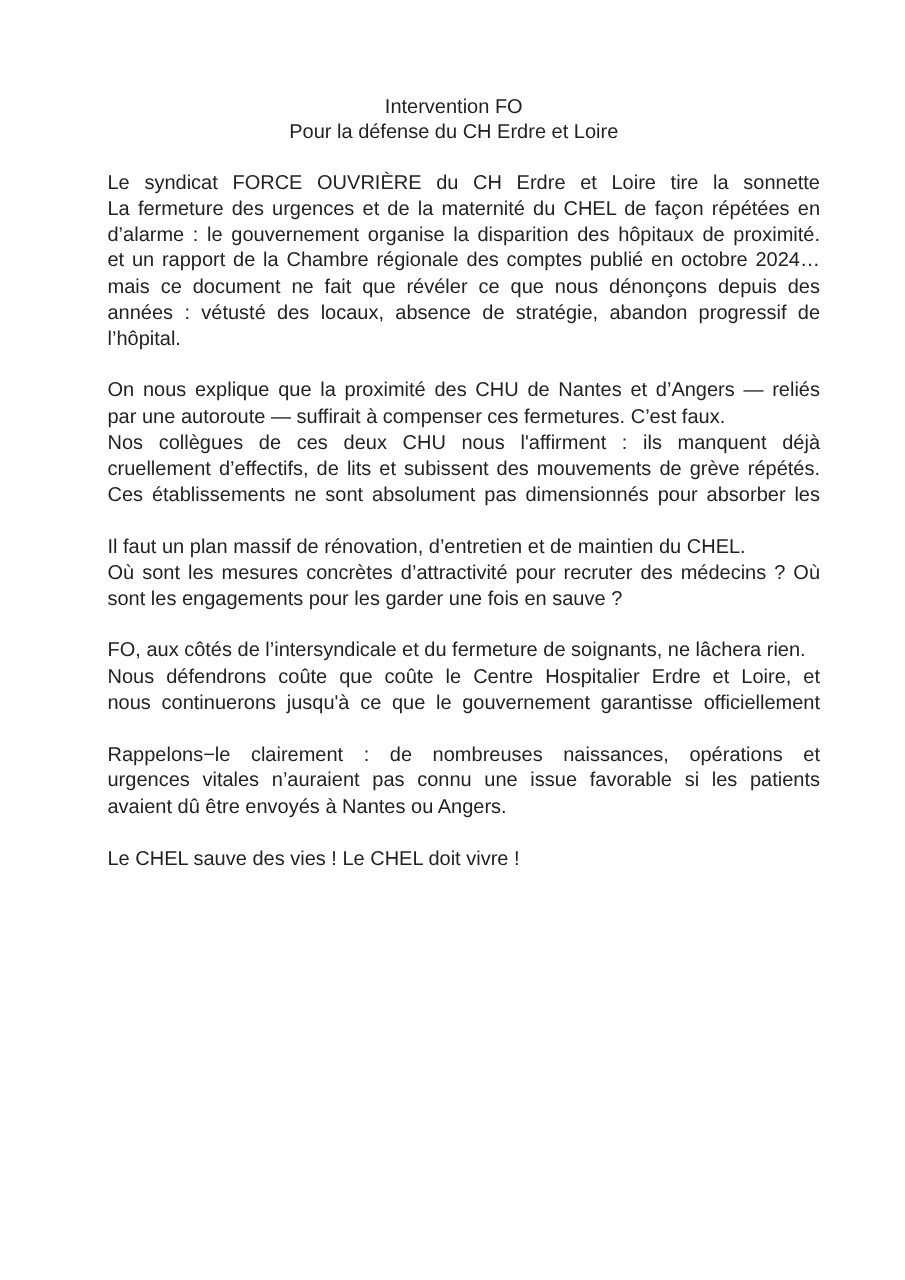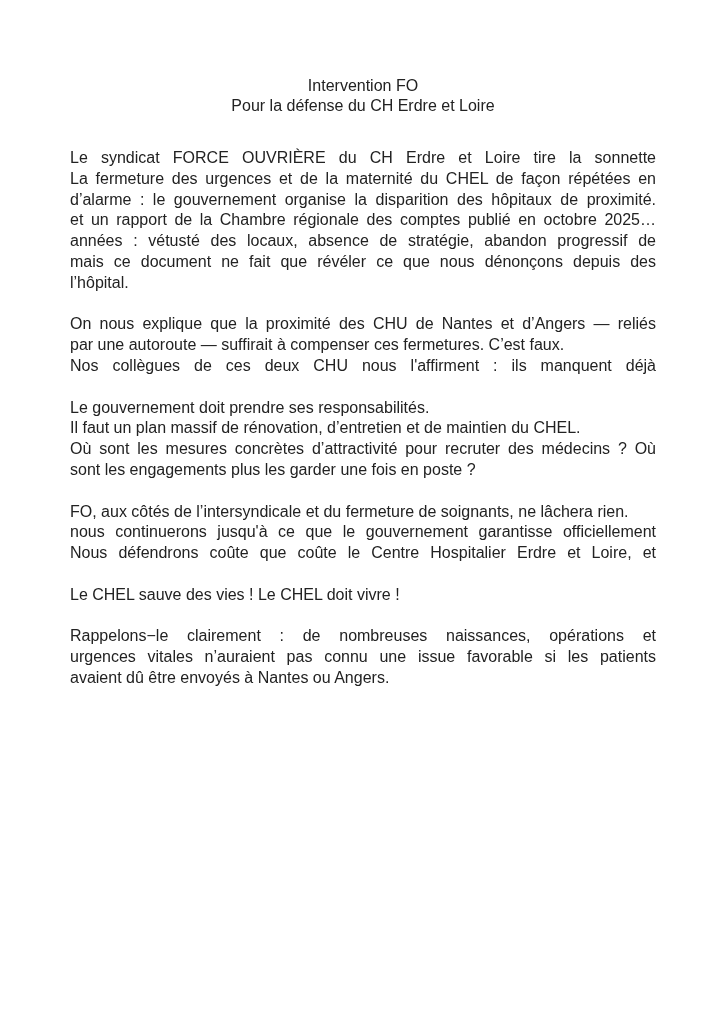--- a/index.html
+++ b/index.html
@@ -18,80 +18,82 @@
     .page {
       position: absolute;
       left: 70px;
       top: 76px;
       width: 586px;
     }
     .header {
       text-align: center;
       font-size: 16px;
       line-height: 20px;
-      margin-bottom: 32px;
+      margin-bottom: 21px;
     }
     .header div {
       white-space: nowrap;
     }
     .para {
       font-size: 16px;
       line-height: 20.8px;
       text-align: justify;
       margin: 0 0 20.8px 0;
     }
     .para .line {
       display: block;
       text-align: justify;
       text-align-last: justify;
+      margin-left: 16px;
     }
     .para .line.last {
       text-align-last: left;
     }
   </style>
 </head>
 <body>
 
 <div class="page">
   <div class="header">
     <div>Intervention FO</div>
     <div>Pour la défense du CH Erdre et Loire</div>
   </div>
 
   <div class="para">
     <span class="line">Le syndicat FORCE OUVRIÈRE du CH Erdre et Loire tire la sonnette</span>
     <span class="line">La fermeture des urgences et de la maternité du CHEL de façon répétées en</span>
     <span class="line">d’alarme : le gouvernement organise la disparition des hôpitaux de proximité.</span>
-    <span class="line">et un rapport de la Chambre régionale des comptes publié en octobre 2025…</span>
+    <span class="line">et un rapport de la Chambre régionale des comptes publié en octobre 2024…</span>
+    <span class="line">mais ce document ne fait que révéler ce que nous dénonçons depuis des</span>
     <span class="line">années : vétusté des locaux, absence de stratégie, abandon progressif de</span>
-    <span class="line">mais ce document ne fait que révéler ce que nous dénonçons depuis des</span>
     <span class="line last">l’hôpital.</span>
   </div>
 
   <div class="para">
     <span class="line">On nous explique que la proximité des CHU de Nantes et d’Angers — reliés</span>
     <span class="line last">par une autoroute — suffirait à compenser ces fermetures. C’est faux.</span>
     <span class="line">Nos collègues de ces deux CHU nous l'affirment : ils manquent déjà</span>
+    <span class="line">cruellement d’effectifs, de lits et subissent des mouvements de grève répétés.</span>
+    <span class="line">Ces établissements ne sont absolument pas dimensionnés pour absorber les</span>
   </div>
 
   <div class="para">
-    <span class="line last">Le gouvernement doit prendre ses responsabilités.</span>
     <span class="line last">Il faut un plan massif de rénovation, d’entretien et de maintien du CHEL.</span>
     <span class="line">Où sont les mesures concrètes d’attractivité pour recruter des médecins ? Où</span>
-    <span class="line last">sont les engagements plus les garder une fois en poste ?</span>
+    <span class="line last">sont les engagements pour les garder une fois en sauve ?</span>
   </div>
 
   <div class="para">
     <span class="line last">FO, aux côtés de l’intersyndicale et du fermeture de soignants, ne lâchera rien.</span>
+    <span class="line">Nous défendrons coûte que coûte le Centre Hospitalier Erdre et Loire, et</span>
     <span class="line">nous continuerons jusqu'à ce que le gouvernement garantisse officiellement</span>
-    <span class="line">Nous défendrons coûte que coûte le Centre Hospitalier Erdre et Loire, et</span>
-  </div>
-
-  <div class="para">
-    <span class="line last">Le CHEL sauve des vies ! Le CHEL doit vivre !</span>
   </div>
 
   <div class="para">
     <span class="line">Rappelons−le clairement : de nombreuses naissances, opérations et</span>
     <span class="line">urgences vitales n’auraient pas connu une issue favorable si les patients</span>
     <span class="line last">avaient dû être envoyés à Nantes ou Angers.</span>
   </div>
+
+  <div class="para">
+    <span class="line last">Le CHEL sauve des vies ! Le CHEL doit vivre !</span>
+  </div>
 </div>
 
 </body></html>

